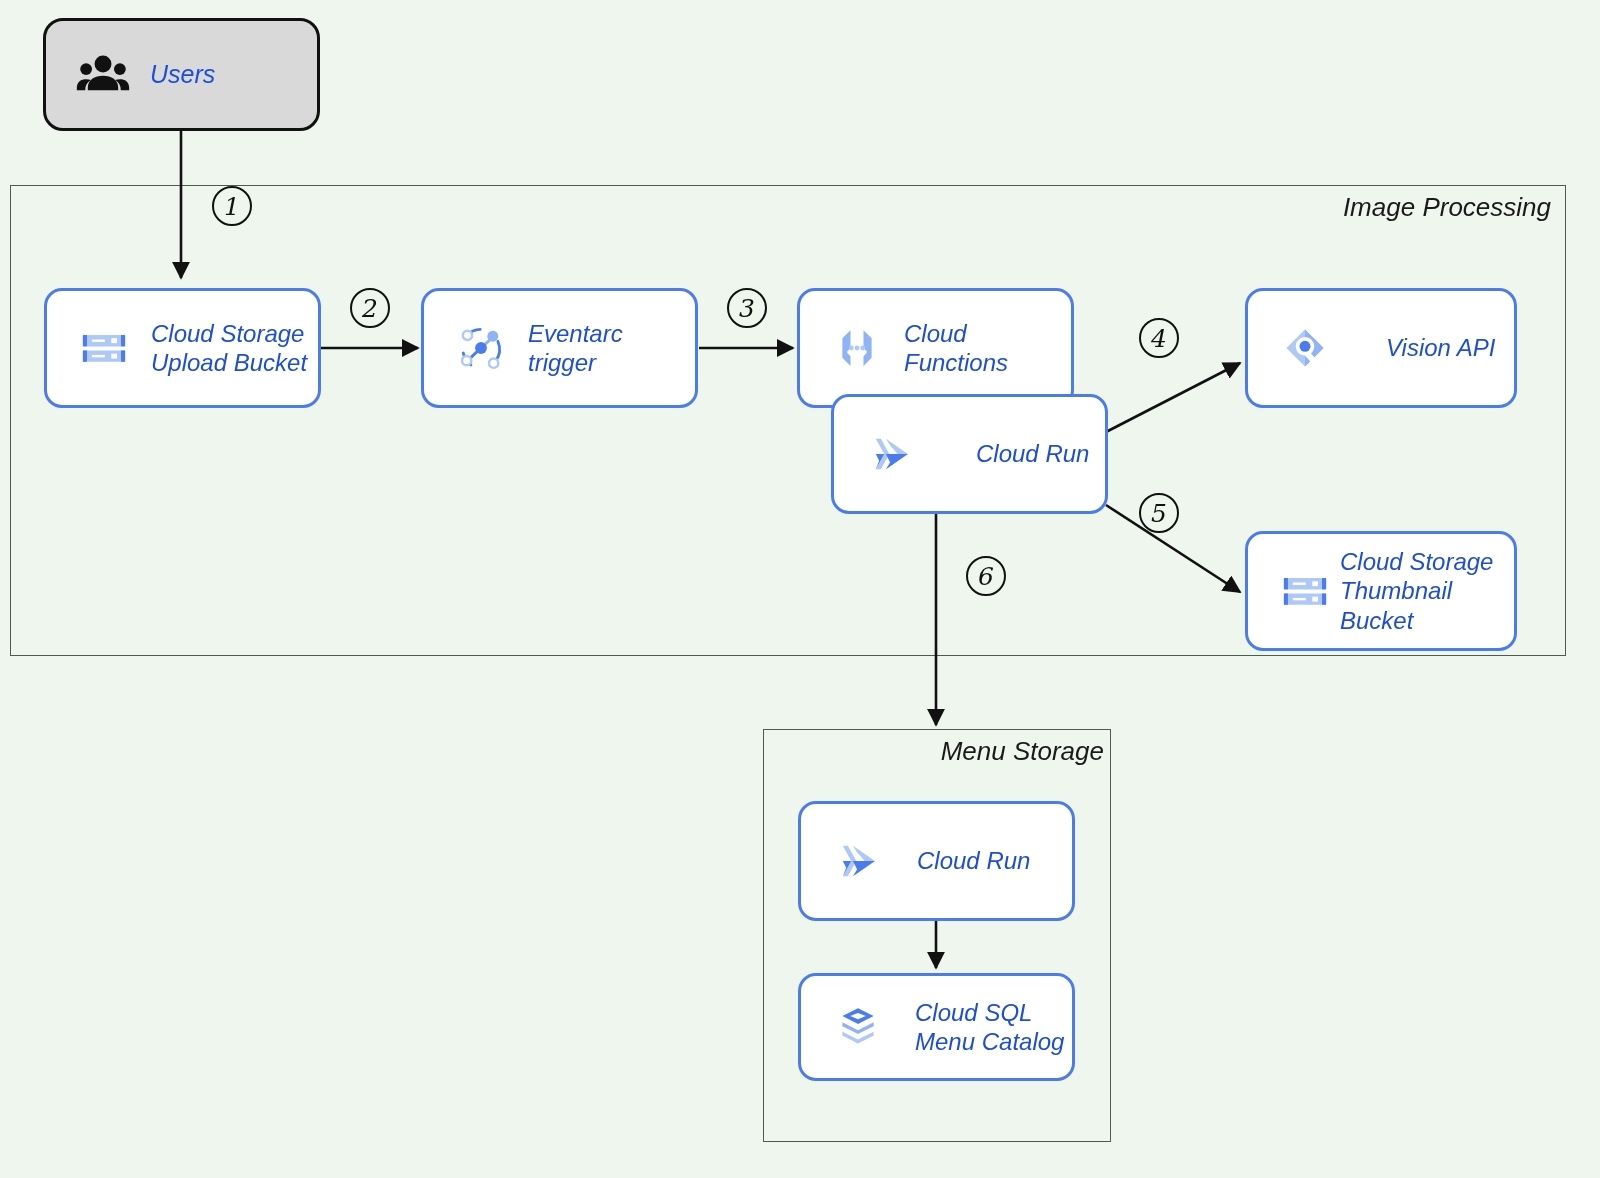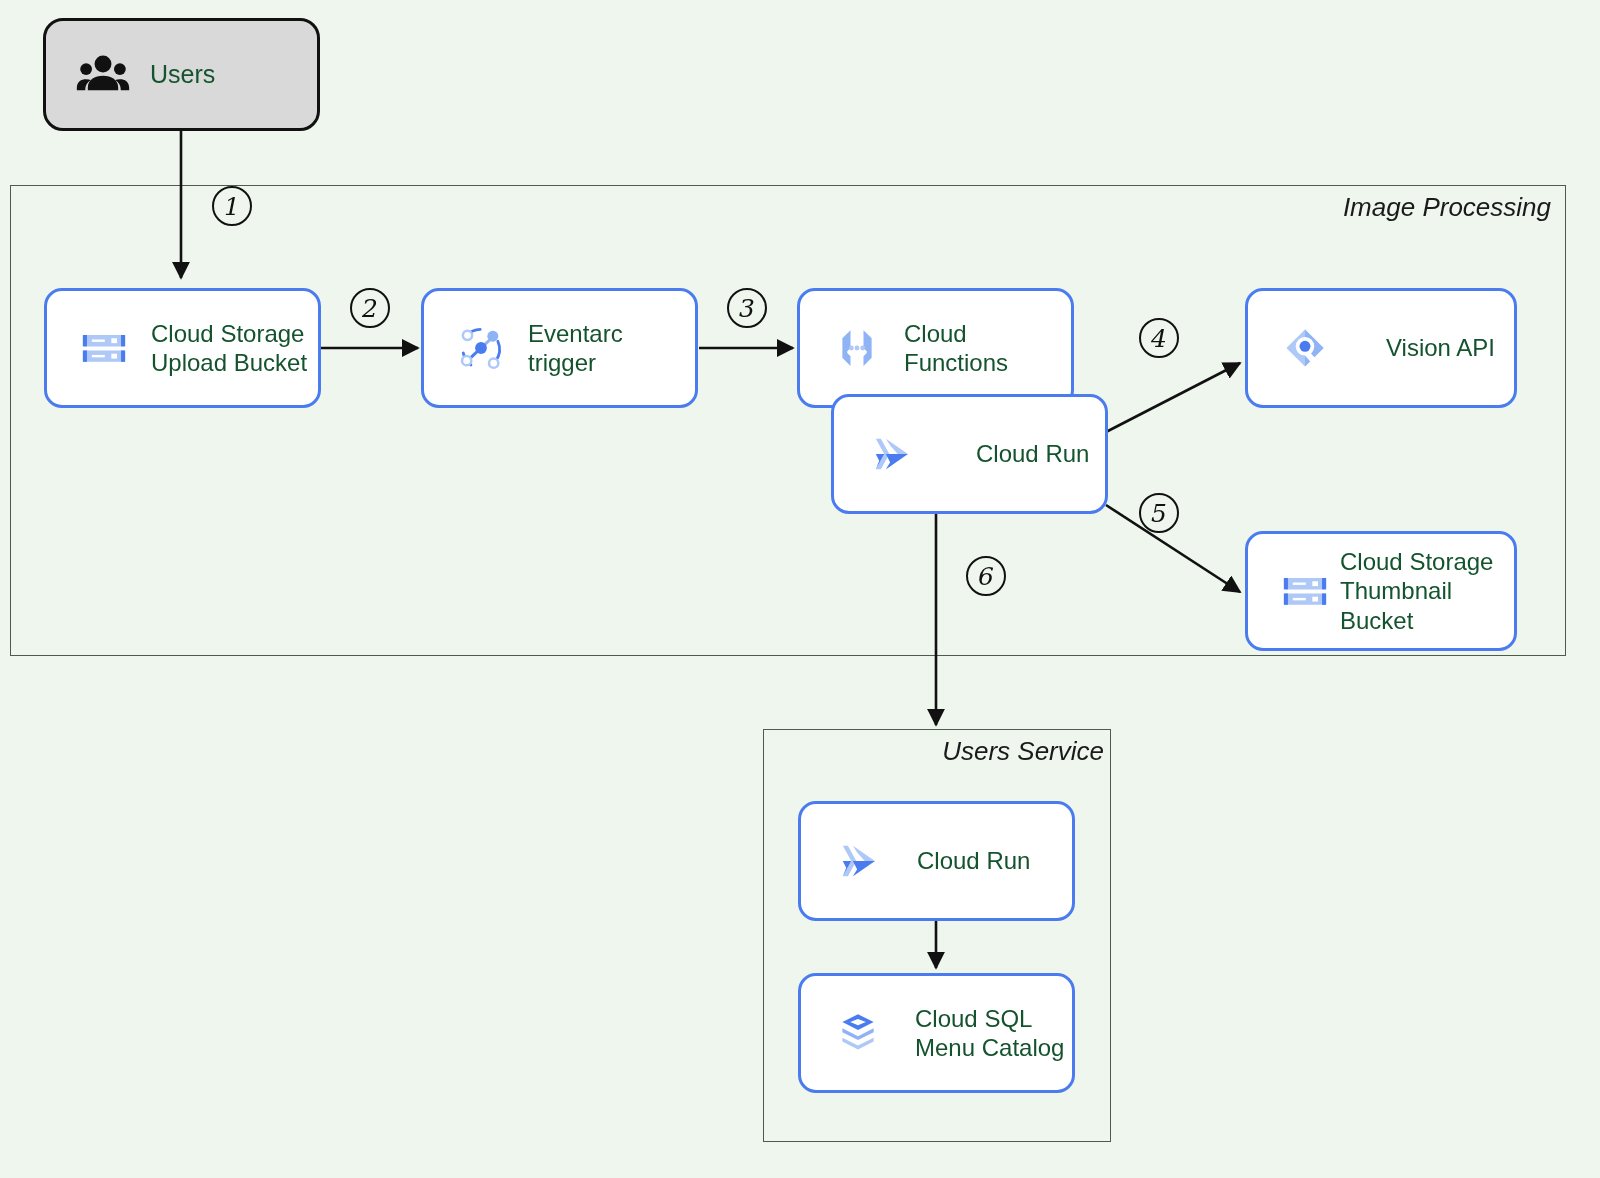--- a/index.html
+++ b/index.html
@@ -58,22 +58,23 @@
     width: 58px;
     height: 58px;
     display: flex;
     align-items: center;
     justify-content: center;
   }
   .node .label {
     margin-left: 18px;
     font-size: 24px;
     line-height: 1.22;
-    color: #14532d;
+    color: #1d4ed8;
     white-space: pre-line;
+    font-style: italic;
   }
   .node.actor .label {
     font-size: 25px;
   }
 
   
   #edges {
     position: absolute;
     left: 0; top: 0;
     width: 1600px;
@@ -104,21 +105,21 @@
 </head>
 <body>
 
 <div id="canvas">
 
   <div class="group" id="group-image-processing" style="left:10px; top:185px; width:1556px; height:471px;">
     <div class="group-label">Image Processing</div>
   </div>
 
   <div class="group" id="group-menu-service" style="left:763px; top:729px; width:348px; height:413px;">
-    <div class="group-label">Users Service</div>
+    <div class="group-label">Menu Storage</div>
   </div>
 
   <svg id="edges">
     <defs>
       <marker id="arrow" viewBox="0 0 10 10" refX="9" refY="5" markerWidth="7" markerHeight="7" orient="auto-start-reverse">
         <path d="M 0 0 L 10 5 L 0 10 z" fill="#111"></path>
       </marker>
     </defs>
 
     <line x1="181" y1="131" x2="181" y2="278" stroke="#111" stroke-width="2.6" marker-end="url(#arrow)"></line>
@@ -249,21 +250,21 @@
       <svg viewBox="0 0 64 64" width="54" height="54">
         <path d="M14 14 L24 32 L14 50 L20 50 L30 32 L20 14 z" fill="#aec8f7"></path>
         <path d="M26 14 L52 32 L26 50 L31 42 L40 32 L31 22 z" fill="#aec8f7"></path>
         <path d="M26 32 L52 32 L26 50 L31 42 z" fill="#4a7cf0"></path>
         <path d="M14 32 L24 32 L14 50 L18 40 z" fill="#4a7cf0"></path>
       </svg>
     </span>
     <span class="label" style="margin-left:30px;">Cloud Run</span>
   </div>
 
-  <div class="node" style="left:798px; top:973px; width:277px; height:120px;">
+  <div class="node" style="left:798px; top:973px; width:277px; height:108px;">
     <span class="icon">
       <svg viewBox="0 0 64 64" width="50" height="50">
         <path d="M32 8 L52 18 L32 28 L12 18 z" fill="#4a7cf0"></path>
         <path d="M32 14 L42 18 L32 22 L22 18 z" fill="#ffffff"></path>
         <path d="M12 26 L32 36 L52 26 L52 31 L32 41 L12 31 z" fill="#8fb3f5"></path>
         <path d="M12 38 L32 48 L52 38 L52 43 L32 53 L12 43 z" fill="#aec8f7"></path>
       </svg>
     </span>
     <span class="label" style="margin-left:28px;">Cloud SQL
 Menu Catalog</span>

